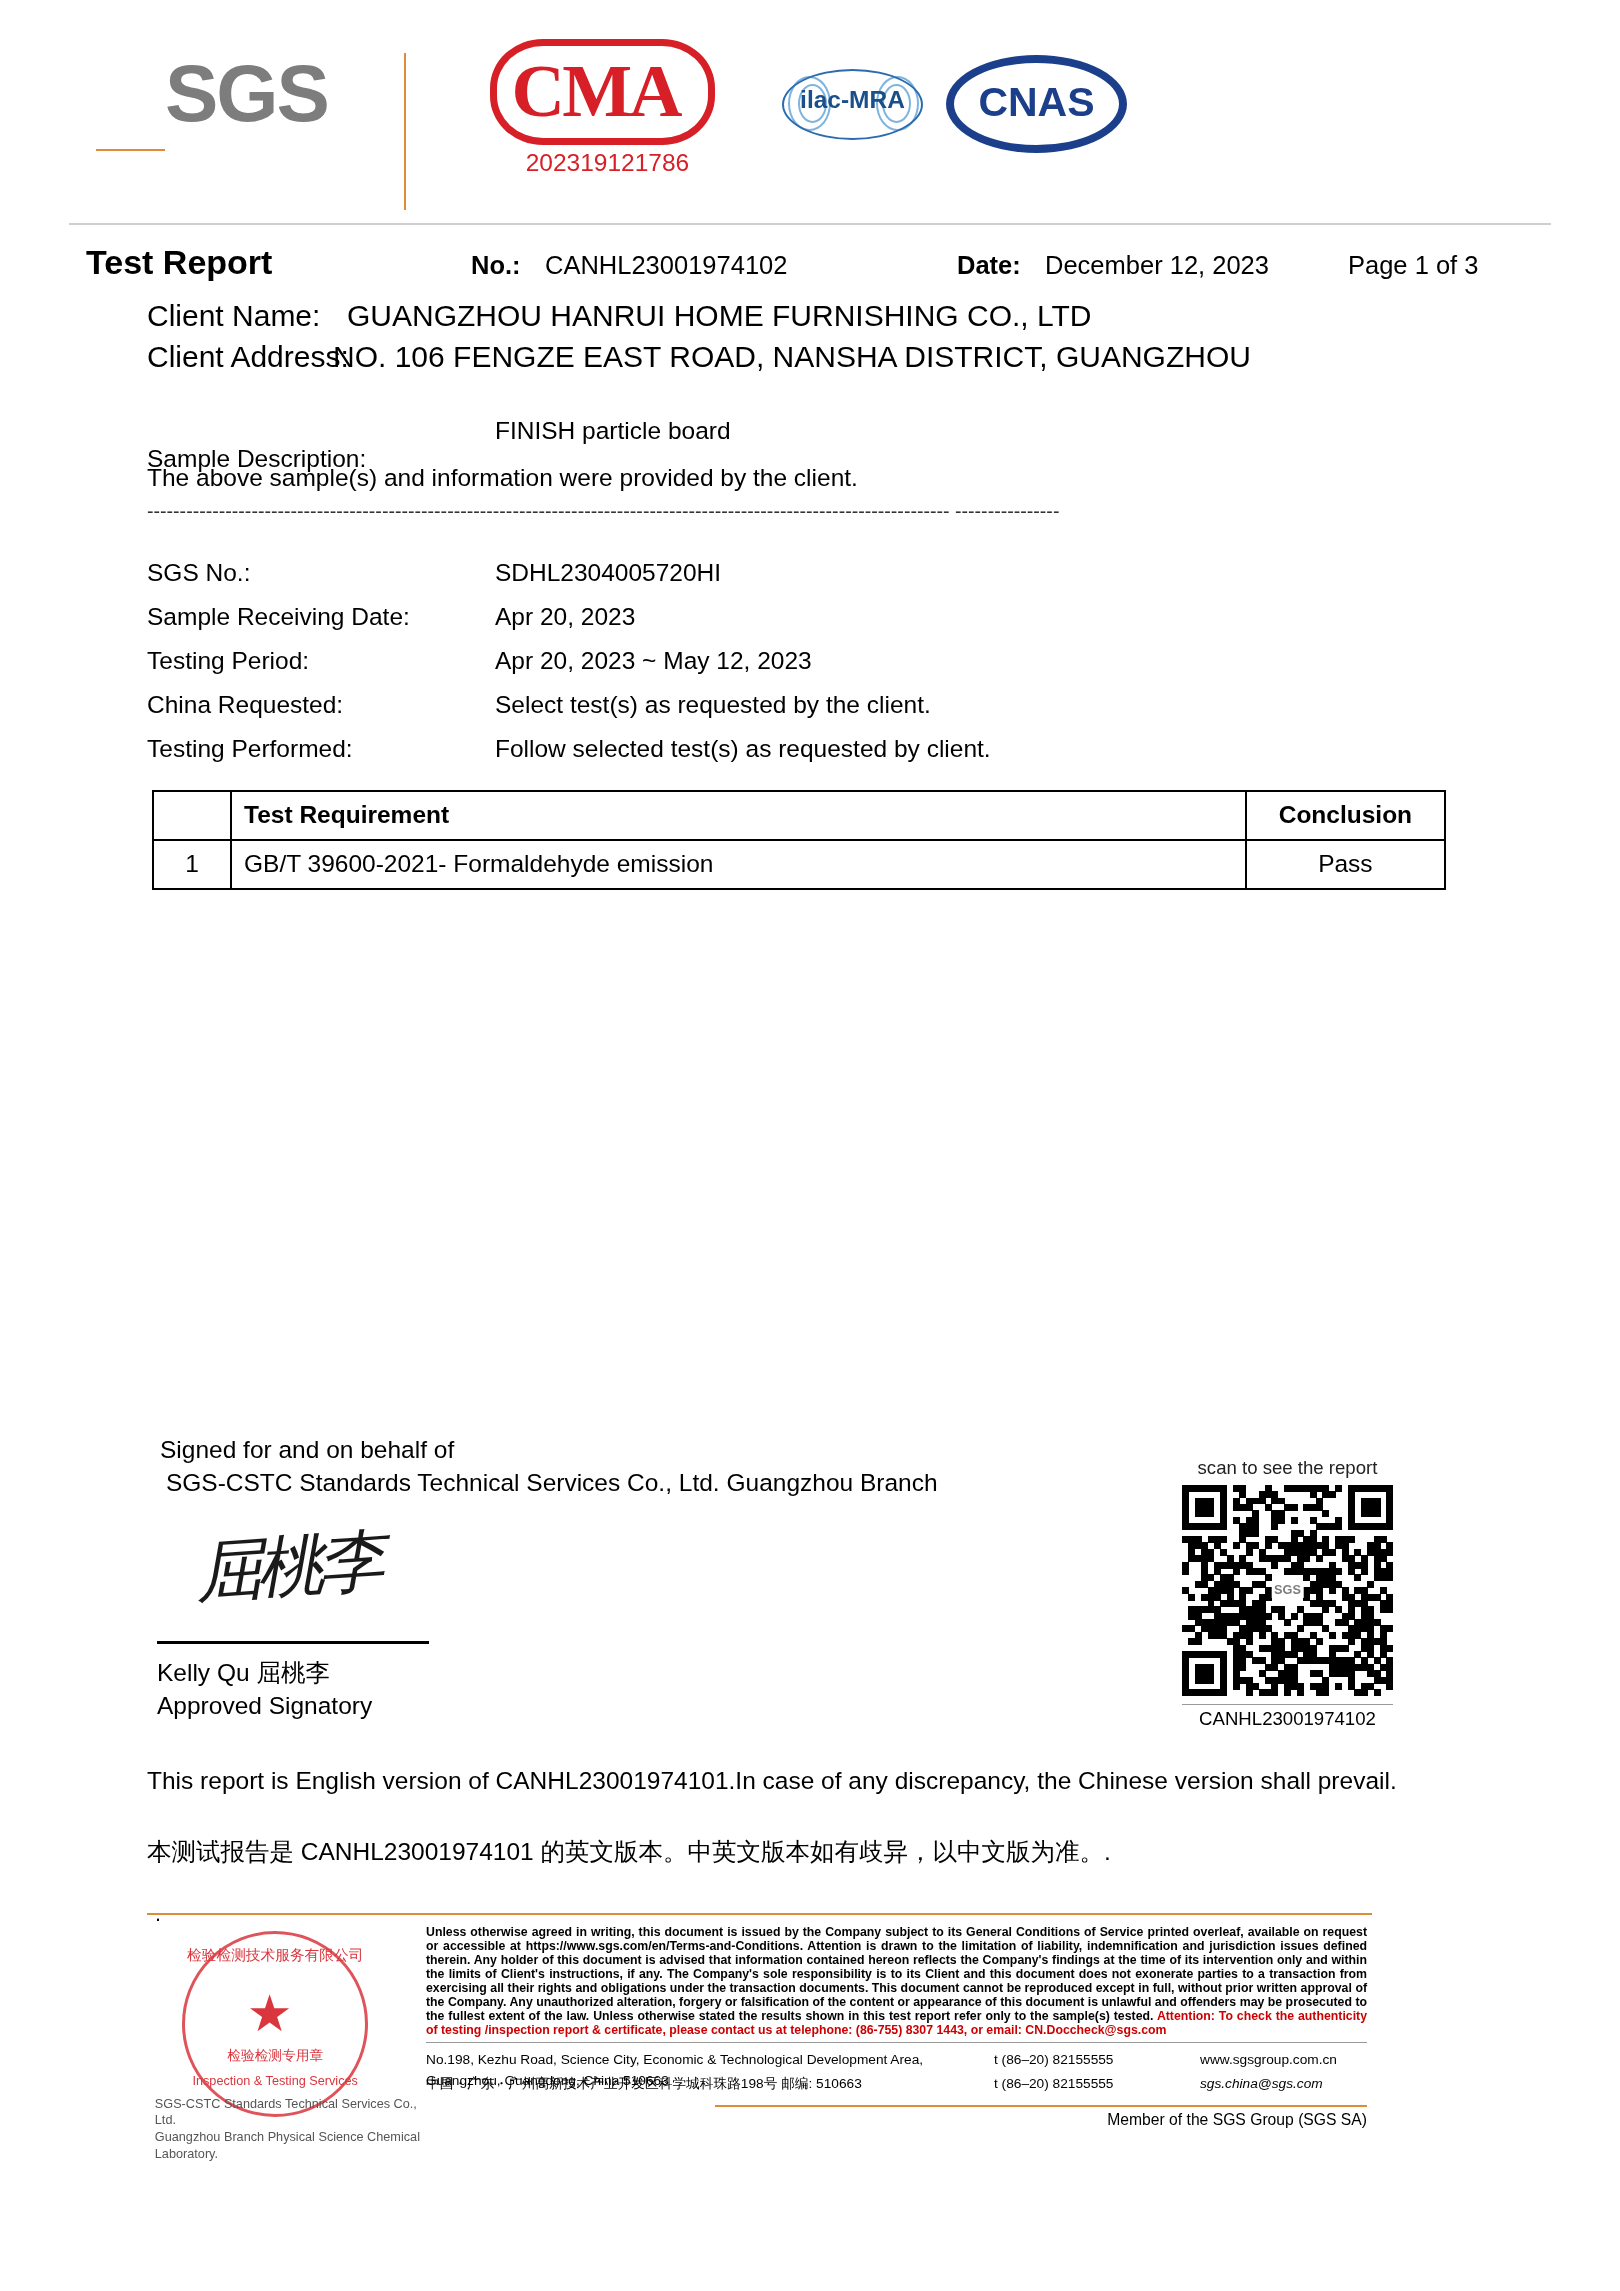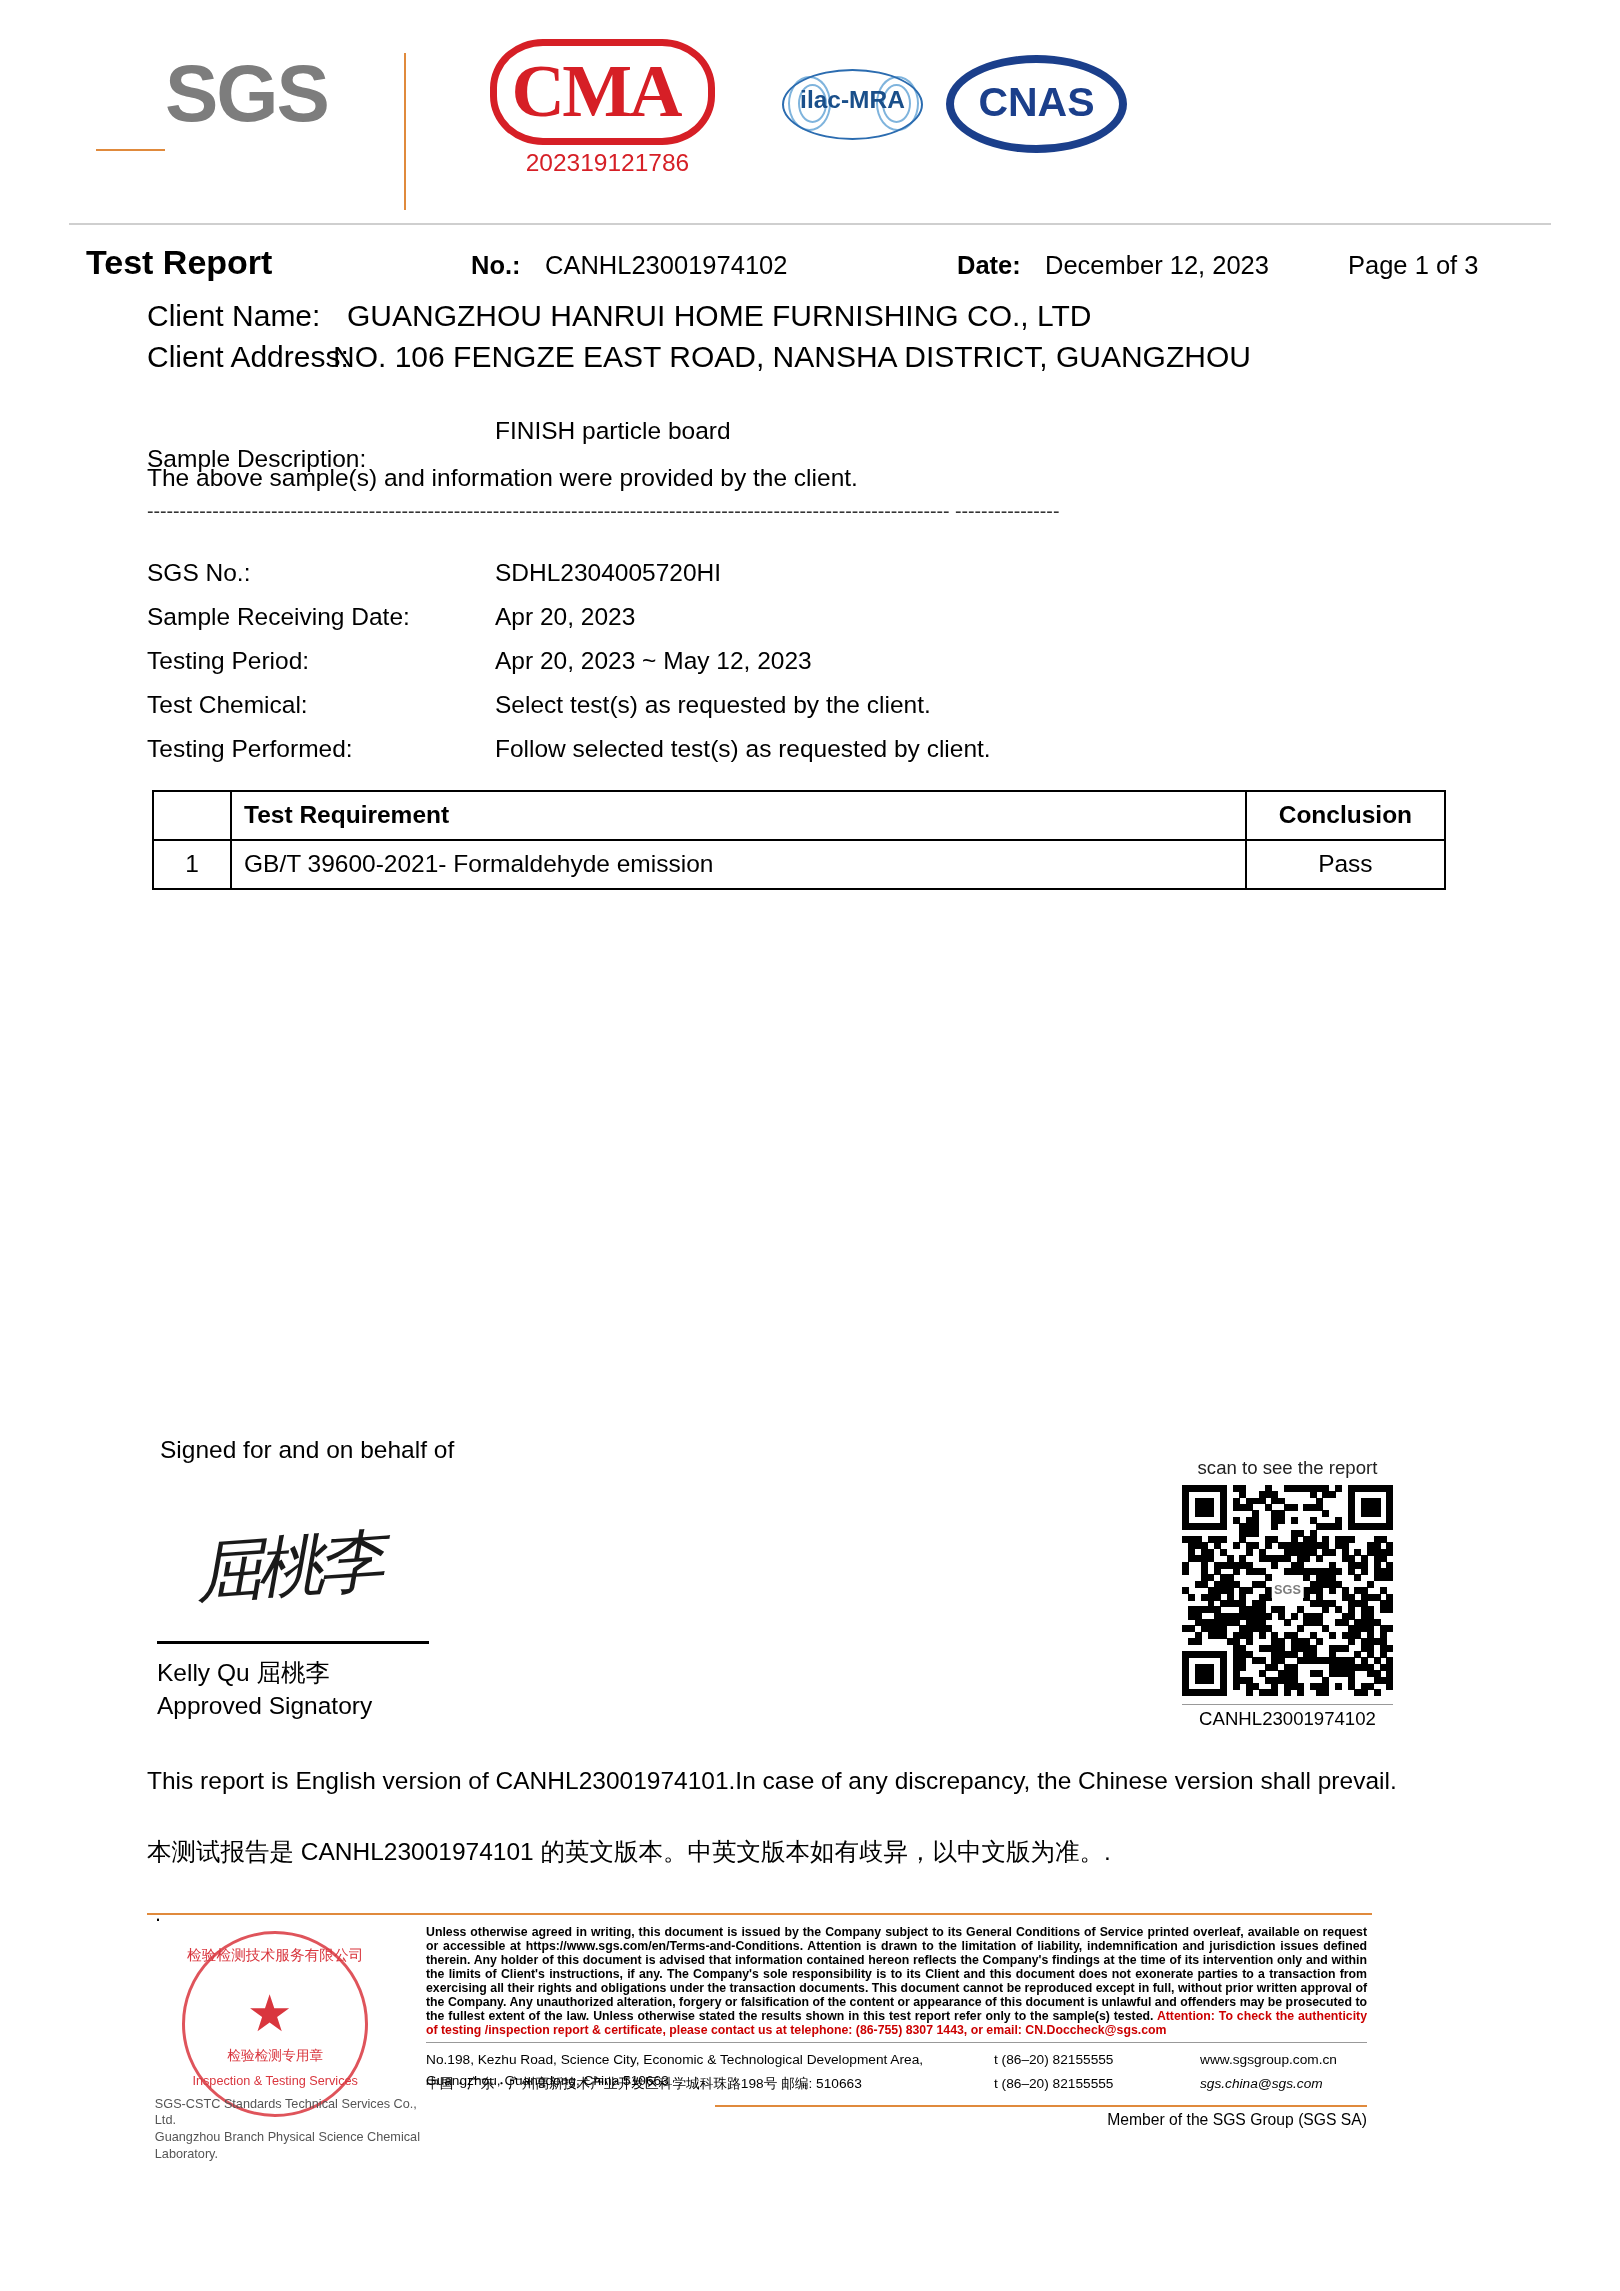--- a/index.html
+++ b/index.html
@@ -644,21 +644,21 @@
     </div>
     <div class="meta-row">
       <span class="meta-label">Sample Receiving Date:</span>
       <span class="meta-value">Apr 20, 2023</span>
     </div>
     <div class="meta-row">
       <span class="meta-label">Testing Period:</span>
       <span class="meta-value">Apr 20, 2023 ~ May 12, 2023</span>
     </div>
     <div class="meta-row">
-      <span class="meta-label">Test Chemical:</span>
+      <span class="meta-label">China Requested:</span>
       <span class="meta-value">Select test(s) as requested by the client.</span>
     </div>
     <div class="meta-row">
       <span class="meta-label">Testing Performed:</span>
       <span class="meta-value">Follow selected test(s) as requested by client.</span>
     </div>
   </div>
 
   <table class="result-table">
     <thead>
@@ -672,20 +672,21 @@
       <tr>
         <td class="col-idx">1</td>
         <td>GB/T 39600-2021- Formaldehyde emission</td>
         <td class="col-con">Pass</td>
       </tr>
     </tbody>
   </table>
 
   <div class="sig-block">
     <p class="sig-line1">Signed for and on behalf of</p>
+    <p class="sig-line2">SGS-CSTC Standards Technical Services Co., Ltd. Guangzhou Branch</p>
   </div>
   <div class="sig-image">屈桃李</div>
   <div class="sig-underline"></div>
   <div class="sig-name">
     <div>Kelly Qu 屈桃李</div>
     <div>Approved Signatory</div>
   </div>
 
   <div class="qr-wrap">
     <div class="qr-caption">scan to see the report</div>

